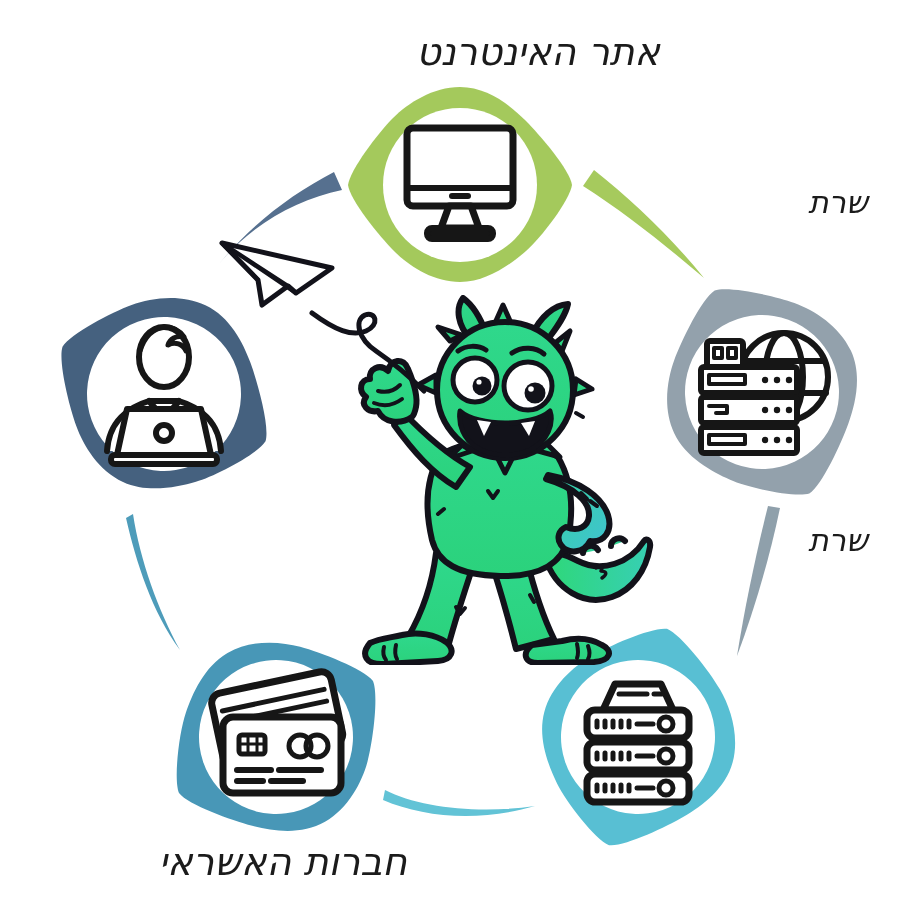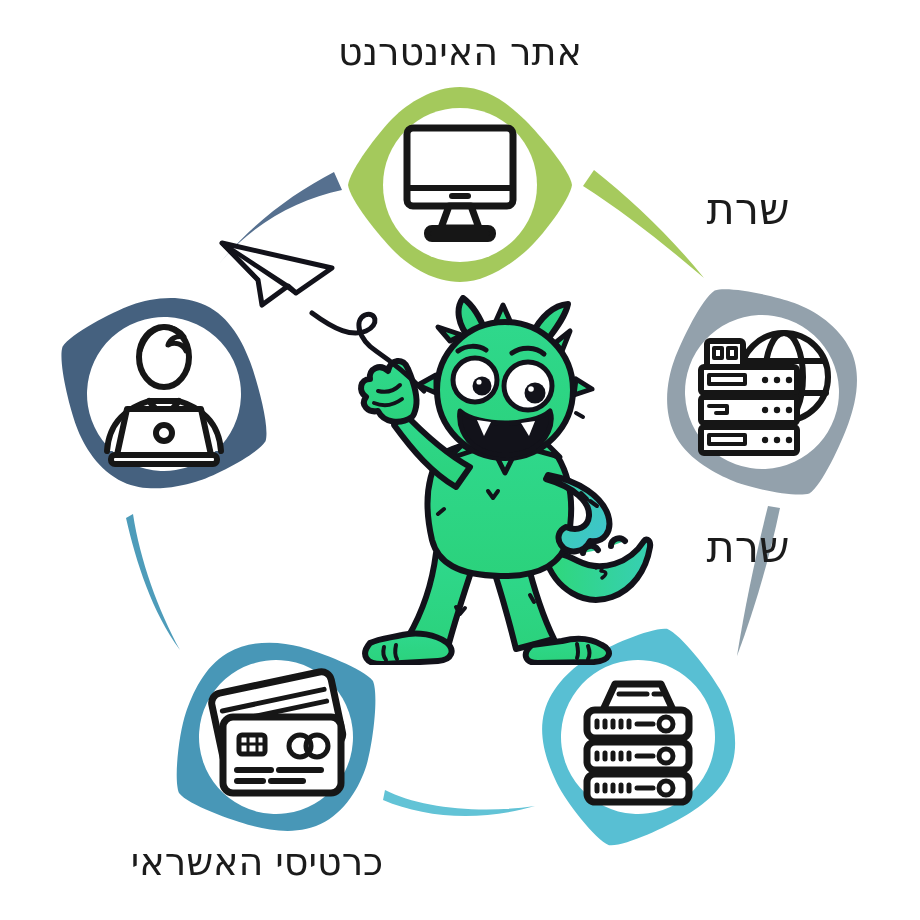--- a/index.html
+++ b/index.html
@@ -2,23 +2,23 @@
 <html><head>
 <meta charset="utf-8">
 <style>
   html,body{margin:0;padding:0;background:#ffffff;}
   body{width:920px;height:920px;position:relative;overflow:hidden;
        font-family:"DejaVu Sans","Liberation Sans",sans-serif;}
   .canvas{position:absolute;inset:0;width:920px;height:920px;}
   .layer{position:absolute;left:0;top:0;}
   .node{position:absolute;width:230px;height:230px;}
   .node svg{display:block;width:230px;height:230px;}
-  .label{position:absolute;color:#1b1b1b;text-align:center;
-         font-size:38px;line-height:1.18;font-weight:400;letter-spacing:0;}
-  .label.small{font-size:43px;}
+  .label{position:absolute;color:#1b1b1b;text-align:right;
+         font-size:38px;line-height:1.18;font-weight:400;letter-spacing:0;font-style:italic;}
+  .label.small{font-size:31px;}
   .label .ln{display:block;white-space:nowrap;}
 </style>
 </head>
 <body>
 
 <div class="canvas">
 
   <svg class="layer" width="920" height="920" viewBox="0 0 920 920">
     <path d="M334,172 C292,194 254,222 218,265 C252,224 296,200 342,190 Z" fill="#56708f"></path>
     <path d="M583,186 C624,212 664,244 704,278 C670,236 632,200 594,170 Z" fill="#a6ca5d"></path>
@@ -268,17 +268,17 @@
   <div class="label small" style="left:628px;top:184px;width:240px;" dir="rtl">
     <span class="ln">שרת</span>
   </div>
 
   <div class="label small" style="left:628px;top:522px;width:240px;" dir="rtl">
     <span class="ln">שרת</span>
   </div>
 
 
   <div class="label" style="left:107px;top:840px;width:300px;" dir="rtl">
-    <span class="ln">כרטיסי האשראי</span>
+    <span class="ln">חברות האשראי</span>
   </div>
 
 
 </div>
 
 </body></html>

